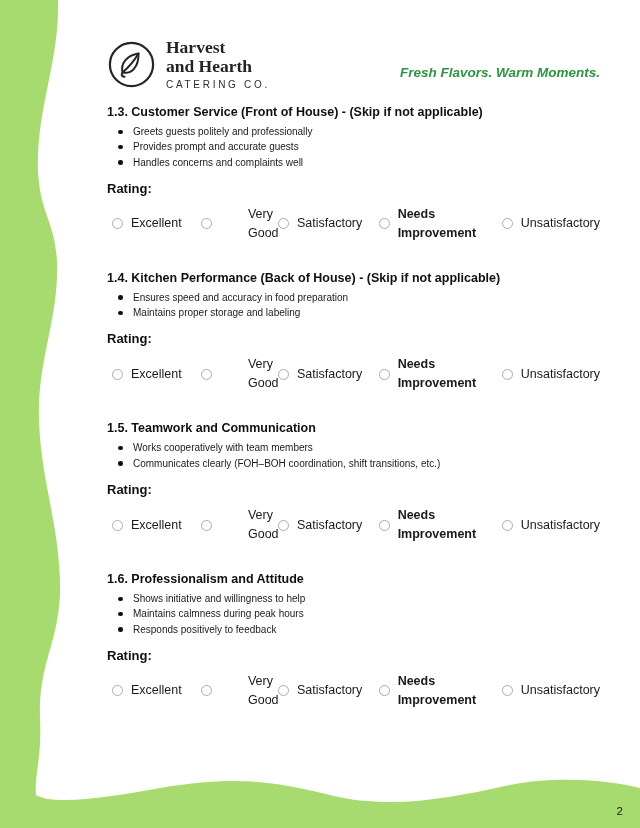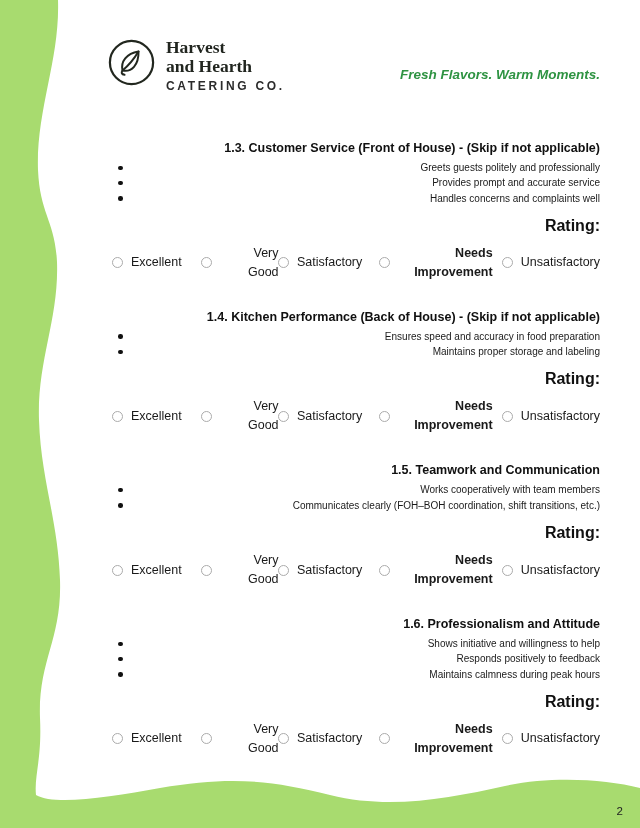--- a/index.html
+++ b/index.html
@@ -7,48 +7,48 @@
     width:640px;height:828px;position:relative;overflow:hidden;
     background:#ffffff;
     font-family:"Liberation Sans",sans-serif;
     -webkit-font-smoothing:antialiased;
   }
   .waves{position:absolute;left:0;top:0;width:640px;height:828px;z-index:0;}
   .content{position:relative;z-index:1;padding:38px 40px 0 107px;}
 
   
   .header{display:flex;justify-content:space-between;align-items:center;}
-  .logo-wrap{display:flex;gap:10px;}
+  .logo-wrap{display:flex;align-items:center;gap:10px;}
   .leaf-svg{width:49px;height:49px;flex:none;}
   .brand-name{
     font-family:"Liberation Serif","DejaVu Serif",serif;
     font-size:17.5px;line-height:19px;font-weight:600;color:#21251f;
   }
   .brand-sub{
-    font-size:12px;letter-spacing:2.7px;font-weight:700;color:#2b2b2b;margin-top:3px;
+    font-size:10px;letter-spacing:2.7px;font-weight:400;color:#2b2b2b;margin-top:3px;
   }
   .tagline{
     font-size:13.5px;font-style:italic;font-weight:700;color:#2e9342;
     margin-top:17px;white-space:nowrap;
   }
 
   
-  main{margin-top:48px;text-align:right;}
+  main{margin-top:15px;}
   .section{margin-bottom:27px;}
   .section-title{font-size:12.5px;font-weight:700;color:#101010;line-height:15px;}
   ul.bullets{list-style:none;margin:4px 0 0;padding:0;}
   ul.bullets li{
     font-size:10px;line-height:15.3px;color:#1a1a1a;
     padding-left:26px;position:relative;
   }
   ul.bullets li::before{
     content:"";position:absolute;left:11px;top:5.5px;
     width:4.5px;height:4.5px;border-radius:50%;background:#101010;
   }
-  .rating-label{font-weight:700;font-size:16px;color:#101010;margin-top:11px;}
+  .rating-label{font-weight:700;font-size:13px;color:#101010;margin-top:11px;}
   .rating-row{display:flex;align-items:center;margin-top:8px;min-height:40px;padding-left:5px;}
   .opt{display:flex;align-items:center;gap:8px;cursor:pointer;}
   .opt .radio{
     width:11px;height:11px;border:1.5px solid #ababab;border-radius:50%;
     background:#fff;flex:none;box-sizing:border-box;
   }
   .opt .lbl{font-size:12.5px;line-height:19px;color:#1a1a1a;}
   .opt-0{width:91px;}
   .opt-1{width:77px;gap:36px;}
   .opt-2{width:103px;}
@@ -96,21 +96,21 @@
       </div>
     </div>
     <div class="tagline" style="color: rgb(46, 147, 66);">Fresh Flavors. Warm Moments.</div>
   </div>
 
   <main id="sections">
   <section class="section">
     <div class="section-title">1.3. Customer Service (Front of House) - (Skip if not applicable)</div>
     <ul class="bullets">
           <li>Greets guests politely and professionally</li>
-          <li>Provides prompt and accurate service</li>
+          <li>Provides prompt and accurate guests</li>
           <li>Handles concerns and complaints well</li>
         </ul>
     <div class="rating-label">Rating:</div>
     <div class="rating-row">
           <div class="opt opt-0">
             <span class="radio"></span>
             <span class="lbl">Excellent</span>
           </div>
           <div class="opt opt-1">
             <span class="radio"></span>
@@ -190,22 +190,22 @@
             <span class="radio"></span>
             <span class="lbl">Unsatisfactory</span>
           </div>
         </div>
   </section>
 
   <section class="section">
     <div class="section-title">1.6. Professionalism and Attitude</div>
     <ul class="bullets">
           <li>Shows initiative and willingness to help</li>
+          <li>Maintains calmness during peak hours</li>
           <li>Responds positively to feedback</li>
-          <li>Maintains calmness during peak hours</li>
         </ul>
     <div class="rating-label">Rating:</div>
     <div class="rating-row">
           <div class="opt opt-0">
             <span class="radio"></span>
             <span class="lbl">Excellent</span>
           </div>
           <div class="opt opt-1">
             <span class="radio"></span>
             <span class="lbl">Very Good</span>

